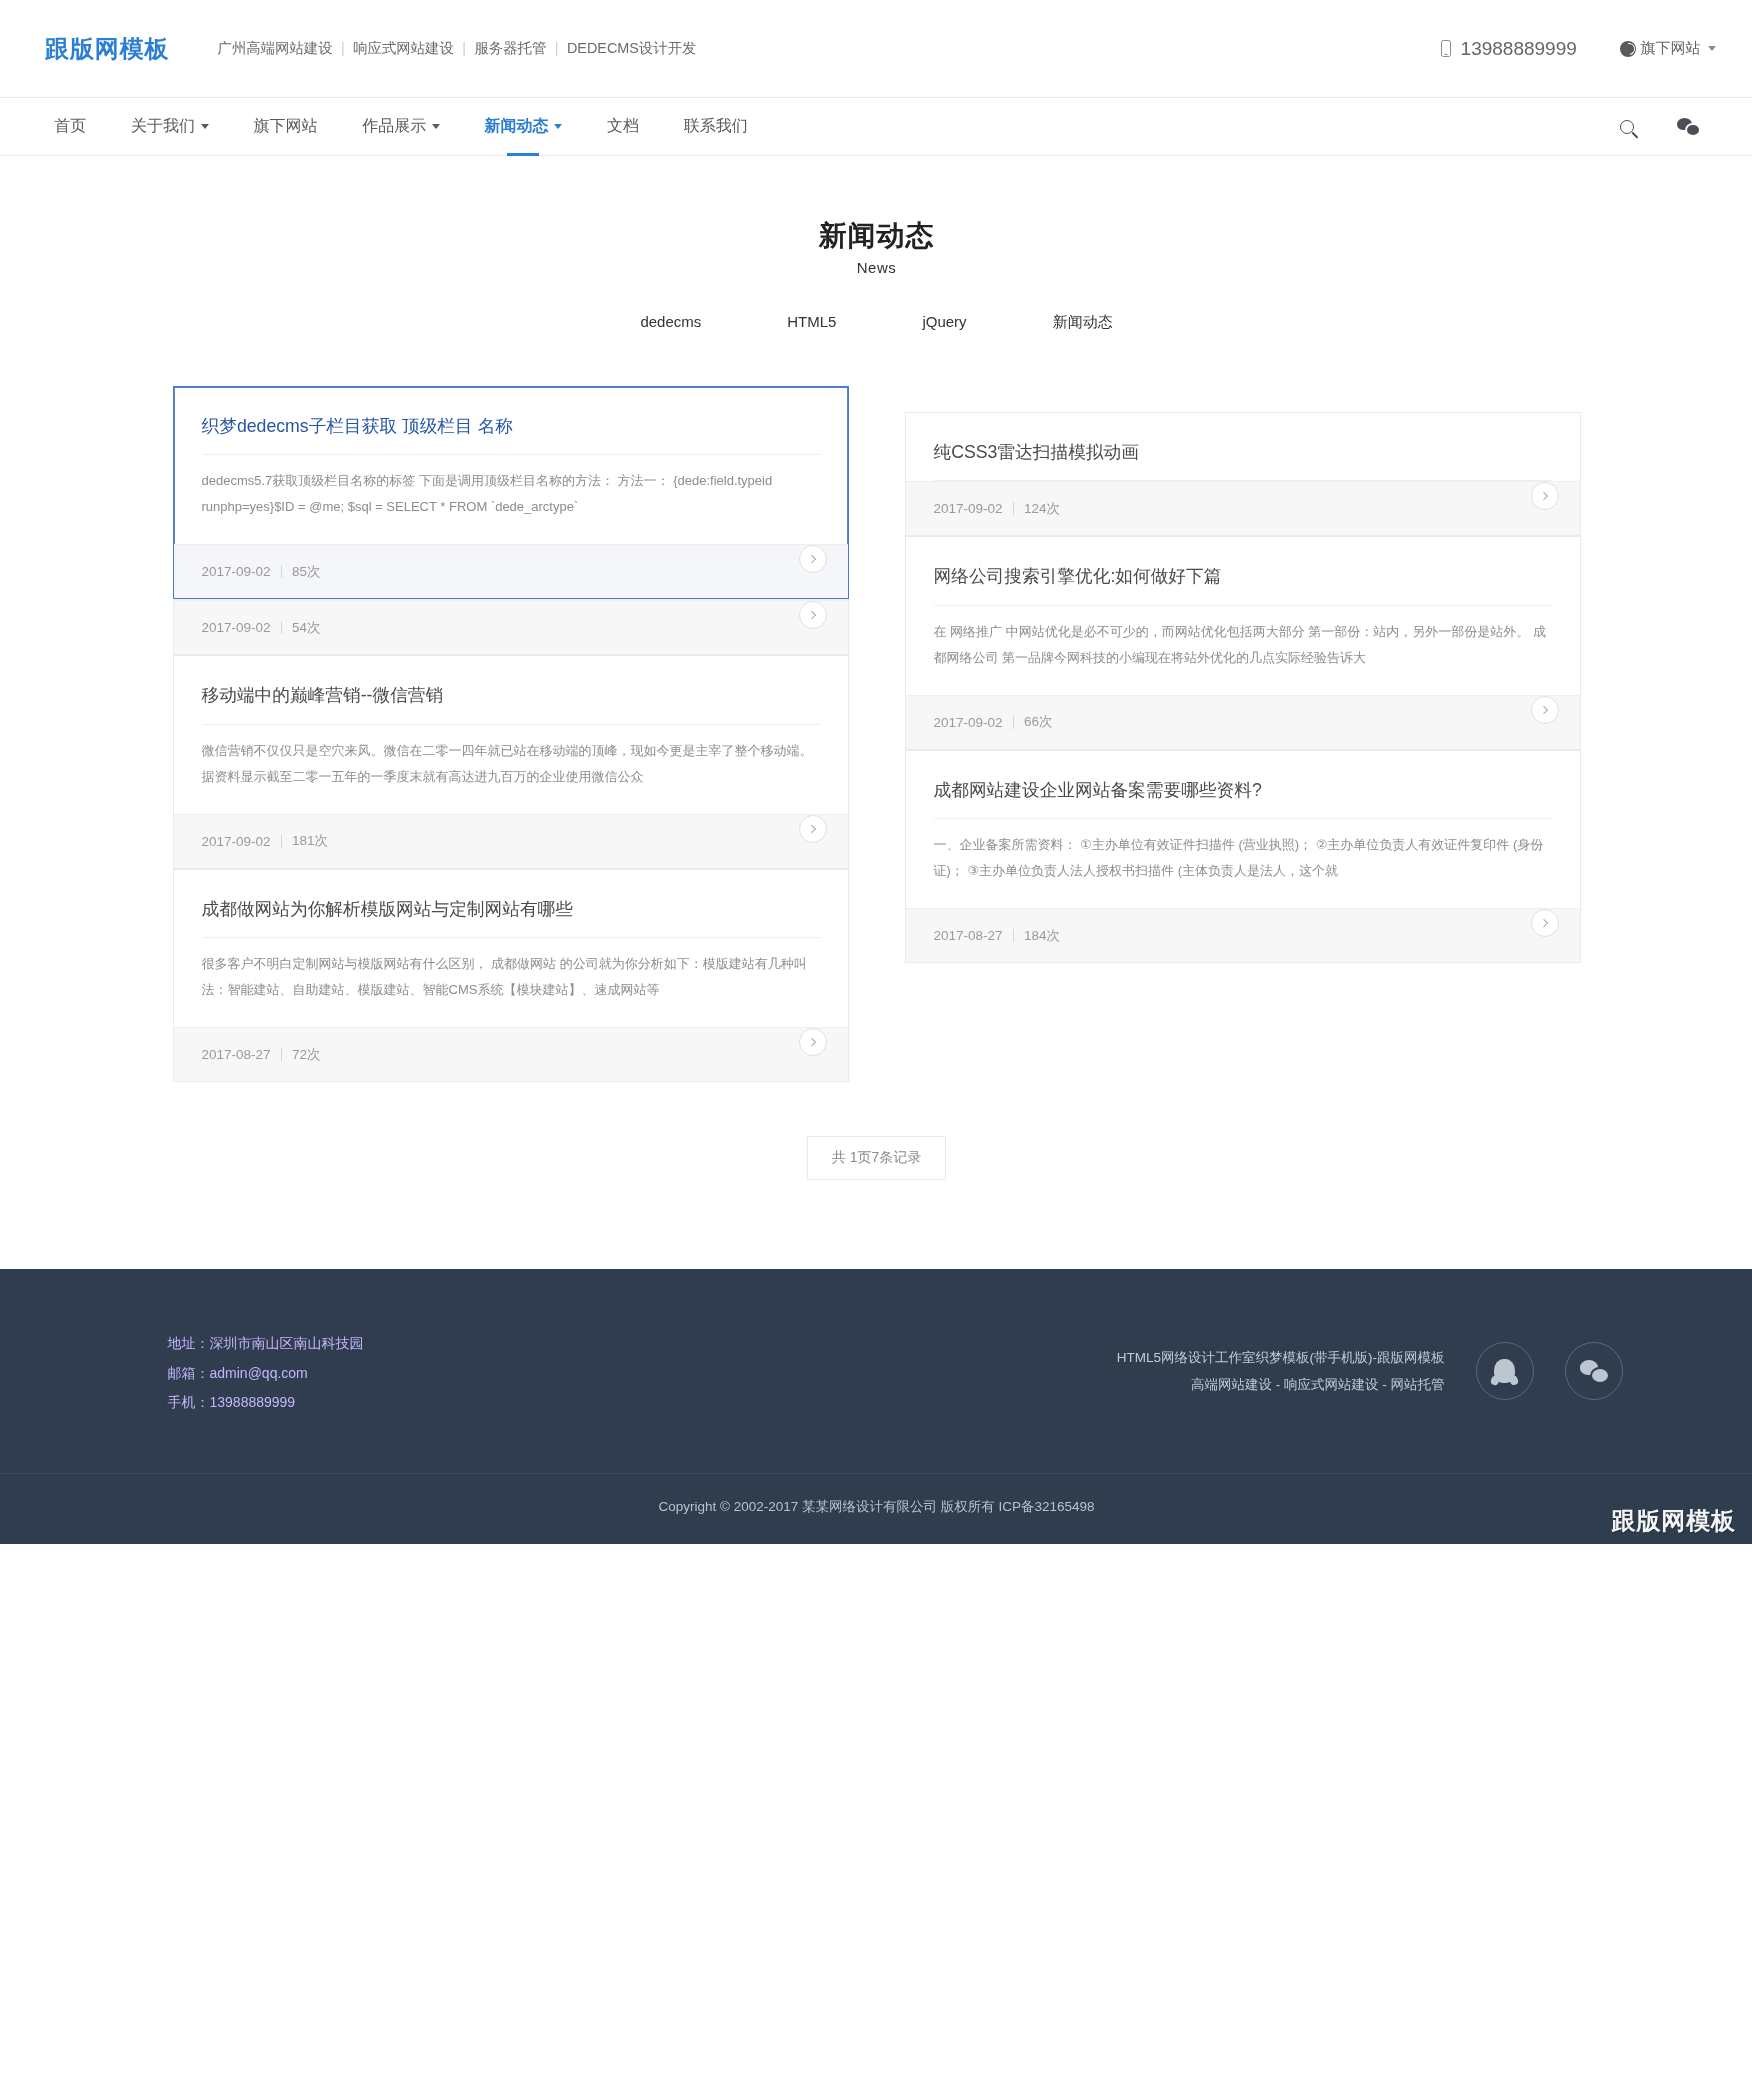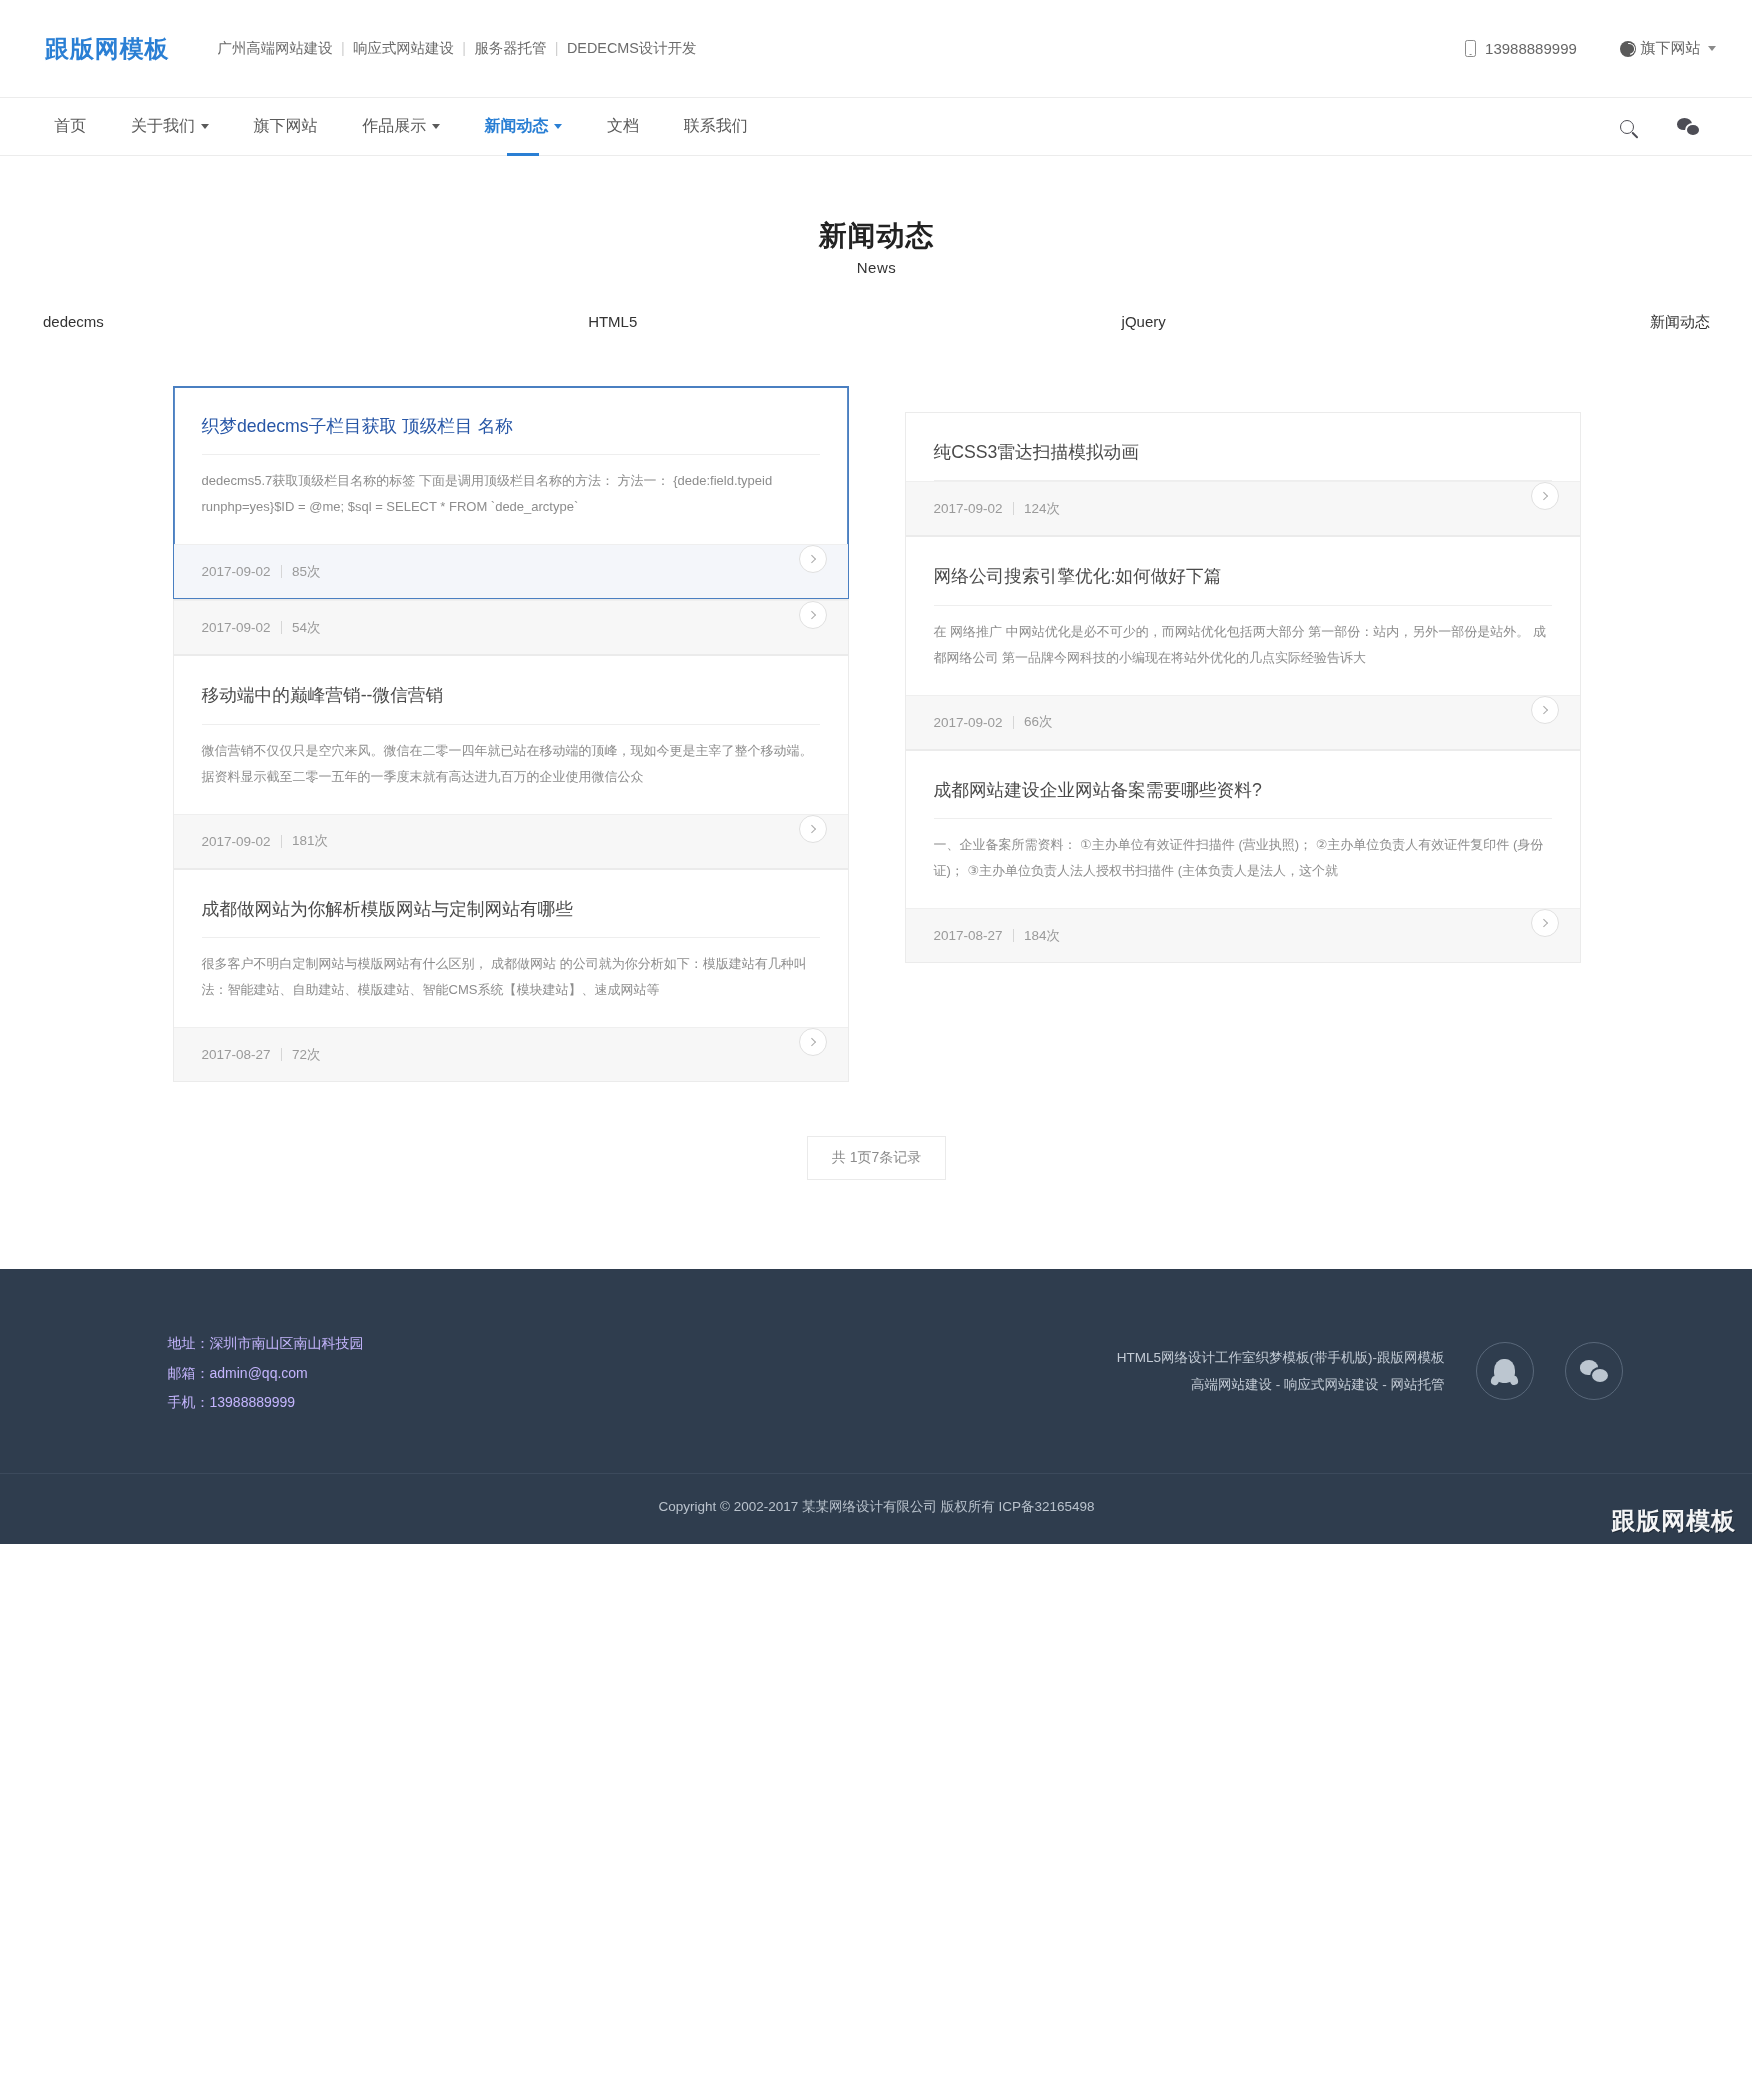--- a/index.html
+++ b/index.html
@@ -38,21 +38,21 @@
   .top-right {
     margin-left: auto;
     display: flex;
     align-items: center;
     gap: 43px;
   }
   .phone {
     display: flex;
     align-items: center;
     gap: 9.3px;
-    font-size: 15px;
+    font-size: 19px;
     color: #666;
     white-space: nowrap;
   }
   .ico-phone {
     width: 10.3px; height: 17px;
     border: 1.5px solid #8c8c8c;
     border-radius: 2.3px;
     position: relative;
     display: inline-block;
   }
@@ -199,21 +199,21 @@
     line-height: 1.25;
   }
   .page-title-en {
     font-size: 15px;
     color: #333;
     margin-top: 5.6px;
     letter-spacing: 0.5px;
   }
   .cat-tabs {
     display: flex;
-    justify-content: space-between;
+    justify-content: center;
     gap: 0;
     margin-top: 37px;
   }
   .cat-tab {
     font-size: 15px;
     color: #333;
     padding: 0 43px;
     cursor: pointer;
     white-space: nowrap;
   }

